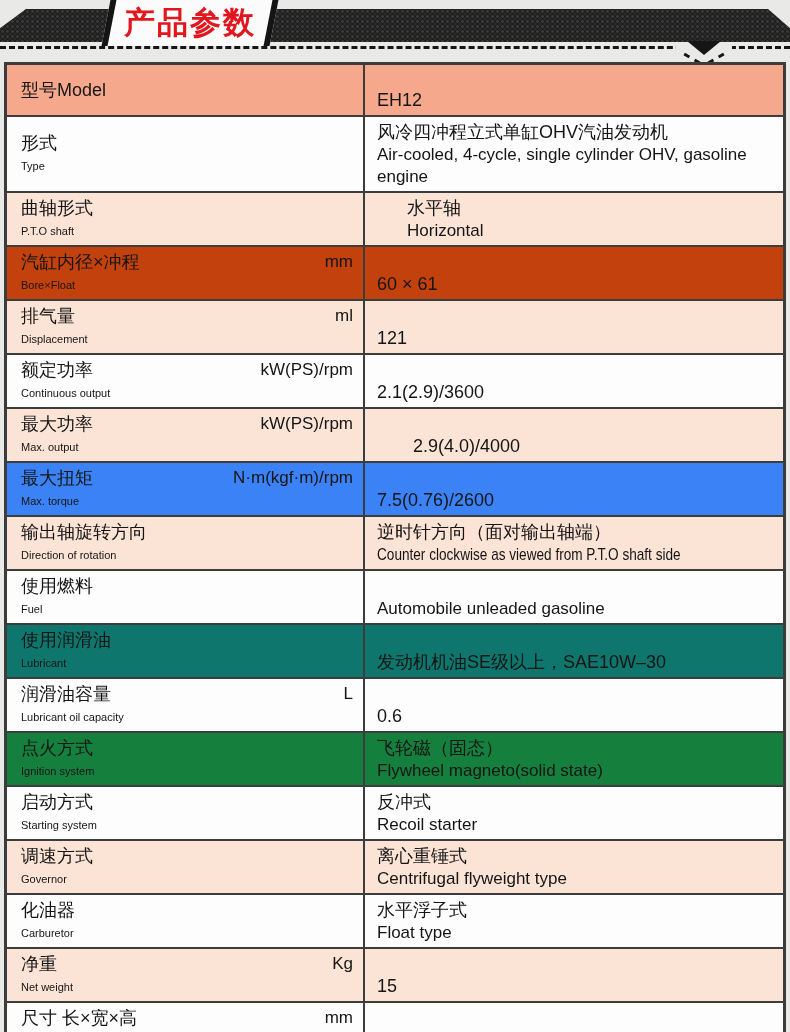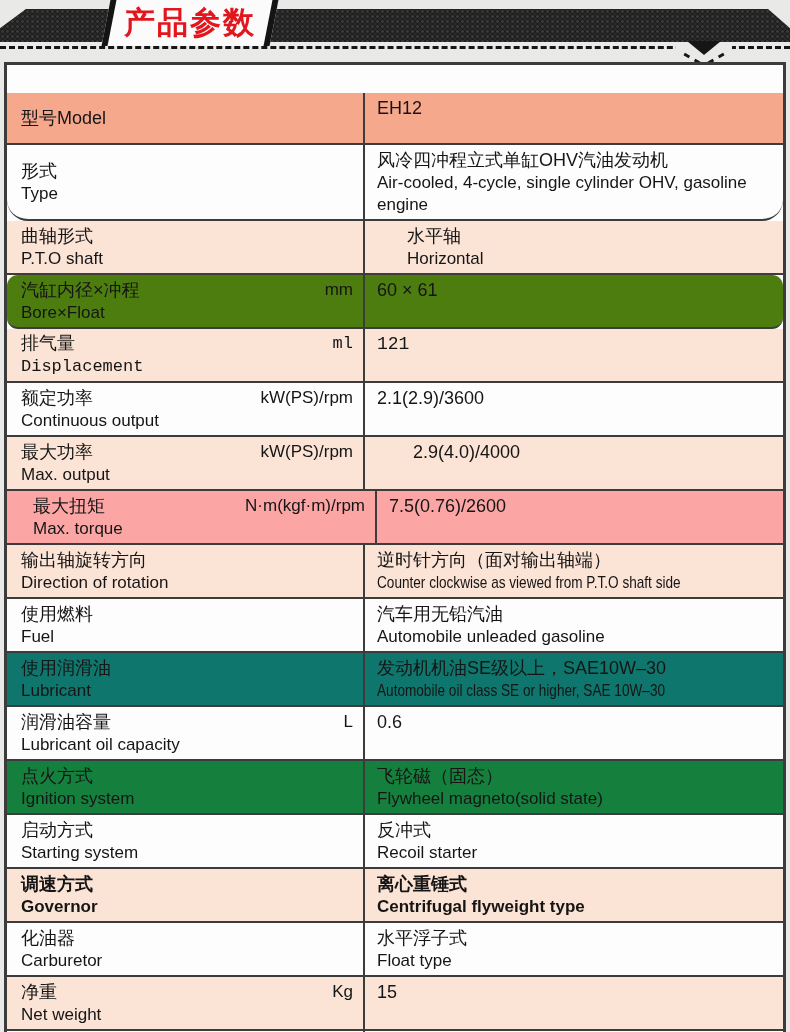--- a/index.html
+++ b/index.html
@@ -43,37 +43,37 @@
   .chev-l{top:57px;left:683px;transform:rotate(30deg);}
   .chev-r{top:57px;left:707px;transform:rotate(-30deg);}
 
   
   .spec-table{
     position:absolute;top:62px;left:4px;width:782px;
     border:3px solid #3c3c3c;background:#fdfdfd;box-sizing:border-box;
   }
   .row{display:flex;border-bottom:2px solid #3c3c3c;min-height:50px;box-sizing:border-box;}
   .row:last-child{border-bottom:none;}
-  .row.r-first{min-height:52px;margin-top:28px;}
-  .row.r-type{min-height:72px;border-radius:21px;}
+  .row.r-first{min-height:52px;}
+  .row.r-type{min-height:72px;}
   .cell-left{
     flex:0 0 358px;box-sizing:border-box;
     border-right:2px solid #3c3c3c;
     padding:3px 10px 3px 14px;
     display:flex;align-items:center;
   }
   .names{flex:1;min-width:0;}
   .zh{font-size:18px;line-height:24px;display:block;}
-  .en{font-size:17px;line-height:22px;display:block;}
+  .en{font-size:11px;line-height:22px;display:block;}
   .unit{font-size:17px;line-height:24px;align-self:center;transform:translateY(-11px);white-space:nowrap;}
   .row.r-first .cell-left .zh{line-height:26px;}
   .cell-right{
     flex:1;box-sizing:border-box;min-width:0;
     padding:3px 4px 3px 12px;
-    display:flex;flex-direction:column;justify-content:flex-start;
+    display:flex;flex-direction:column;justify-content:flex-end;
   }
   .val-zh{font-size:18px;line-height:24px;}
   .val-en{font-size:17px;line-height:22px;}
   .cond{display:inline-block;transform:scaleX(0.8);transform-origin:0 50%;white-space:nowrap;}
 </style>
 </head>
 <body>
 
 <div class="banner">
   <div class="banner-bar" style="background-color: rgb(29, 29, 29);"></div>
@@ -115,33 +115,33 @@
         <div class="names">
           <span class="zh">曲轴形式</span>
           <span class="en">P.T.O shaft</span>
         </div>
       </div>
       <div class="cell-right">
         <div class="val-zh">水平轴</div>
         <div class="val-en">Horizontal</div>
       </div>
     </div>
-    <div class="row" style="background: #4d7c0f; border-radius: 11px;">
+    <div class="row" style="background: #c2410c;">
       <div class="cell-left">
         <div class="names">
           <span class="zh">汽缸内径×冲程</span>
           <span class="en">Bore×Float</span>
         </div>
         <span class="unit">mm</span>
       </div>
       <div class="cell-right">
         <div class="val-zh">60 × 61</div>
       </div>
     </div>
-    <div class="row" style="background: rgb(251, 227, 213); font-family: Liberation Mono, monospace;">
+    <div class="row" style="background: rgb(251, 227, 213);">
       <div class="cell-left">
         <div class="names">
           <span class="zh">排气量</span>
           <span class="en">Displacement</span>
         </div>
         <span class="unit">ml</span>
       </div>
       <div class="cell-right">
         <div class="val-zh">121</div>
       </div>
@@ -163,21 +163,21 @@
         <div class="names">
           <span class="zh">最大功率</span>
           <span class="en">Max. output</span>
         </div>
         <span class="unit">kW(PS)/rpm</span>
       </div>
       <div class="cell-right">
         <div class="val-zh">2.9(4.0)/4000</div>
       </div>
     </div>
-    <div class="row" style="background: #fca5a5; padding-left: 12px;">
+    <div class="row" style="background: #3b82f6;">
       <div class="cell-left">
         <div class="names">
           <span class="zh">最大扭矩</span>
           <span class="en">Max. torque</span>
         </div>
         <span class="unit">N·m(kgf·m)/rpm</span>
       </div>
       <div class="cell-right">
         <div class="val-zh">7.5(0.76)/2600</div>
       </div>
@@ -195,34 +195,32 @@
       </div>
     </div>
     <div class="row" style="background: rgb(253, 253, 253);">
       <div class="cell-left">
         <div class="names">
           <span class="zh">使用燃料</span>
           <span class="en">Fuel</span>
         </div>
       </div>
       <div class="cell-right">
-        <div class="val-zh">汽车用无铅汽油</div>
         <div class="val-en">Automobile unleaded gasoline</div>
       </div>
     </div>
     <div class="row" style="background: #0f766e;">
       <div class="cell-left">
         <div class="names">
           <span class="zh">使用润滑油</span>
           <span class="en">Lubricant</span>
         </div>
       </div>
       <div class="cell-right">
         <div class="val-zh">发动机机油SE级以上，SAE10W–30</div>
-        <div class="val-en"><span class="cond">Automobile oil class SE or higher, SAE 10W–30</span></div>
       </div>
     </div>
     <div class="row" style="background: rgb(253, 253, 253);">
       <div class="cell-left">
         <div class="names">
           <span class="zh">润滑油容量</span>
           <span class="en">Lubricant oil capacity</span>
         </div>
         <span class="unit">L</span>
       </div>
@@ -247,21 +245,21 @@
         <div class="names">
           <span class="zh">启动方式</span>
           <span class="en">Starting system</span>
         </div>
       </div>
       <div class="cell-right">
         <div class="val-zh">反冲式</div>
         <div class="val-en">Recoil starter</div>
       </div>
     </div>
-    <div class="row" style="background: rgb(251, 227, 213); font-weight: bold;">
+    <div class="row" style="background: rgb(251, 227, 213);">
       <div class="cell-left">
         <div class="names">
           <span class="zh">调速方式</span>
           <span class="en">Governor</span>
         </div>
       </div>
       <div class="cell-right">
         <div class="val-zh">离心重锤式</div>
         <div class="val-en">Centrifugal flyweight type</div>
       </div>

